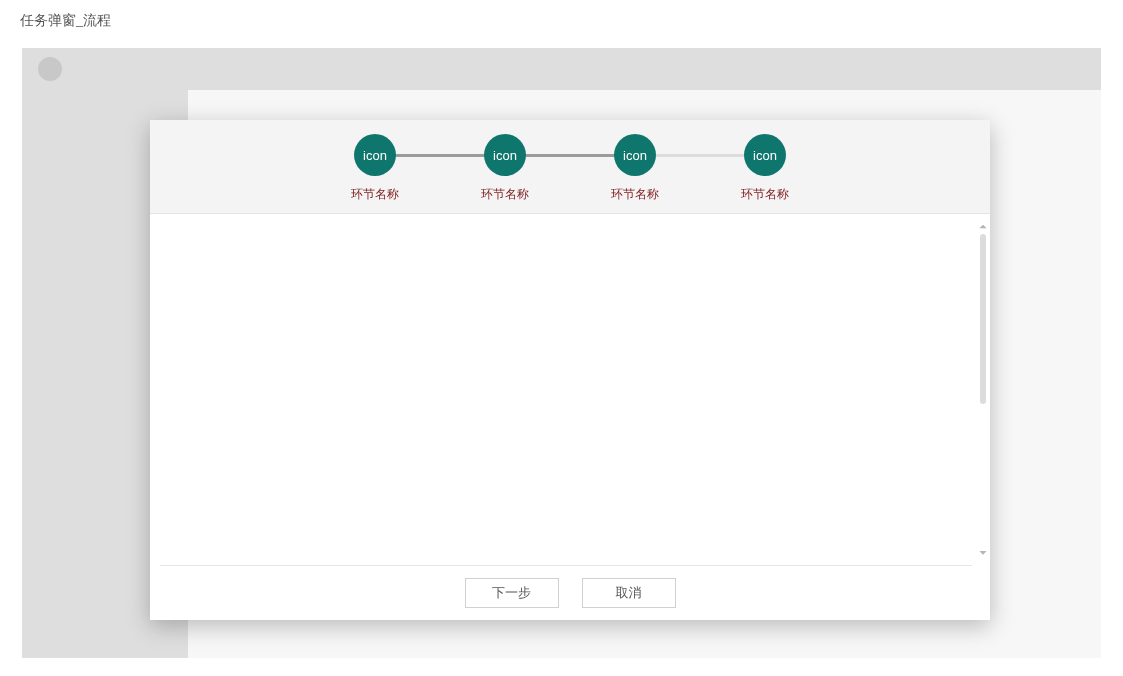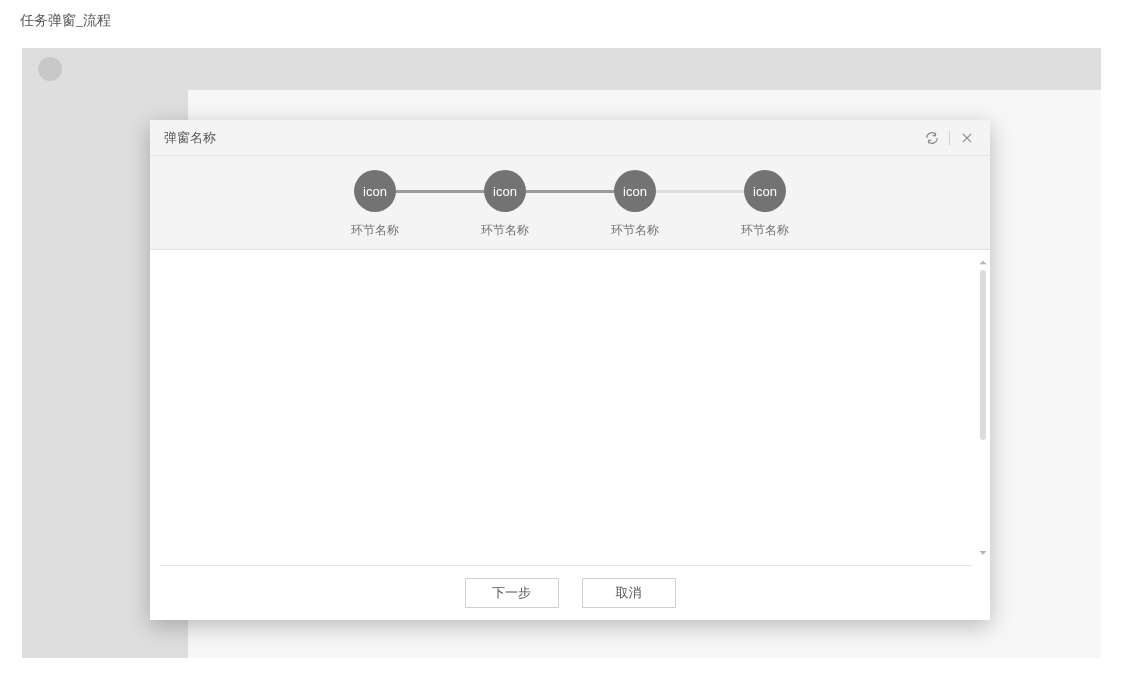--- a/index.html
+++ b/index.html
@@ -118,33 +118,33 @@
       position: relative;
       display: flex;
       flex-direction: column;
       align-items: center;
       width: 130px;
     }
     .step-circle {
       width: 42px;
       height: 42px;
       border-radius: 50%;
-      background: #737373;
+      background: #0f766e;
       display: flex;
       align-items: center;
       justify-content: center;
       color: #ffffff;
       font-size: 13px;
       z-index: 2;
       position: relative;
     }
     .step-label {
       margin-top: 10px;
       font-size: 12px;
-      color: #737373;
+      color: #7f1d1d;
     }
     .step-connector {
       position: absolute;
       top: 20px;
       left: 50%;
       width: 130px;
       height: 3px;
       z-index: 1;
     }
     .step:last-child .step-connector { display: none; }
@@ -216,36 +216,20 @@
   <div class="header-bar">
     <div class="avatar-circle"></div>
   </div>
   <div class="app-body">
     <div class="sidebar"></div>
     <div class="main-canvas"></div>
   </div>
 </div>
 
 <div class="modal">
-  <div class="modal-header">
-    <div class="modal-title">弹窗名称</div>
-    <div class="modal-actions">
-      <span class="icon-btn">
-        <svg viewBox="0 0 24 24">
-            <path d="M3 12a9 9 0 0 1 15.5-6.3M21 12a9 9 0 0 1-15.5 6.3M18 3v5h-5M6 21v-5h5"></path>
-          </svg>
-      </span>
-      <span class="divider-v"></span>
-      <span class="icon-btn">
-        <svg viewBox="0 0 24 24">
-            <path d="M5 5l14 14M19 5L5 19"></path>
-          </svg>
-      </span>
-    </div>
-  </div>
 
   <div class="stepper-area">
     <div class="stepper">
       <div class="step">
         <div class="step-circle">icon</div>
         <div class="step-connector connector-active"></div>
         <div class="step-label">环节名称</div>
       </div>
       <div class="step">
         <div class="step-circle">icon</div>

